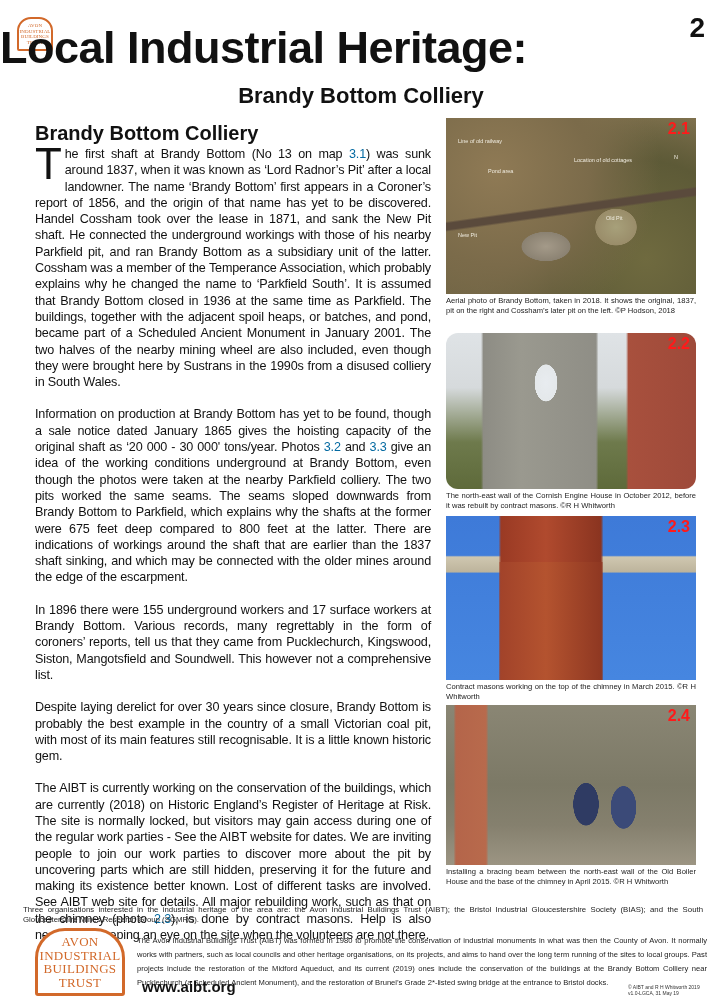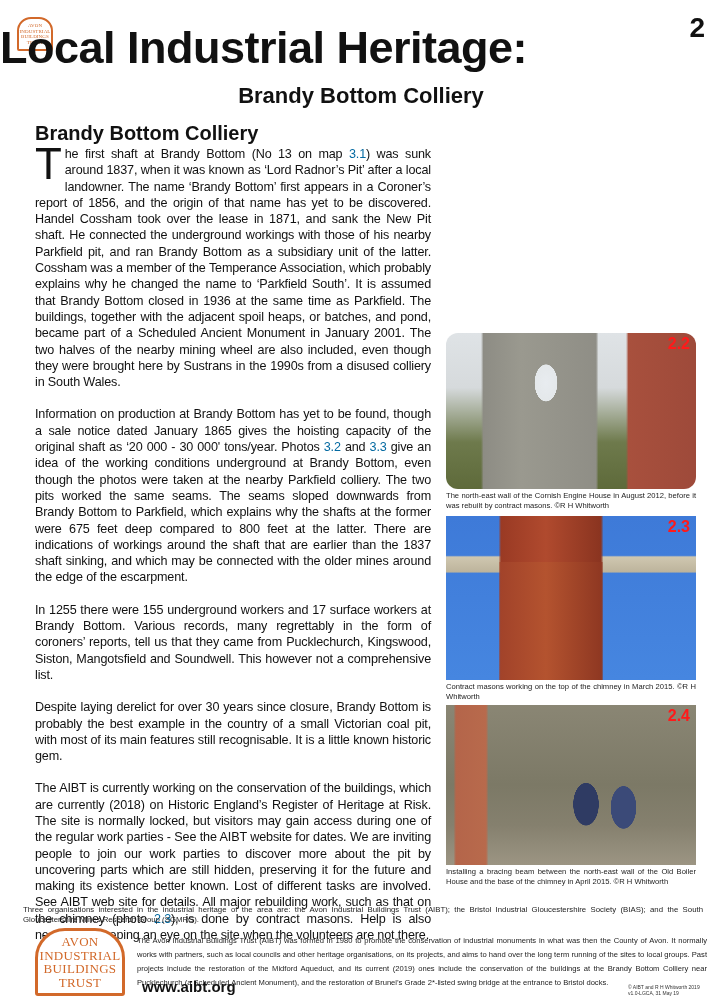--- a/index.html
+++ b/index.html
@@ -80,35 +80,45 @@
 <h2 class="subtitle">Brandy Bottom Colliery</h2>
 
 <div class="article">
   <div class="section-title">Brandy Bottom Colliery</div>
   <p class="para">
     <span class="drop-cap">T</span><span>he first shaft at Brandy Bottom (No 13 on map </span><span class="ref">3.1</span><span>) was sunk around 1837, when it was known as ‘Lord Radnor’s Pit’ after a local landowner. The name ‘Brandy Bottom’ first appears in a Coroner’s report of 1856, and the origin of that name has yet to be discovered.  Handel Cossham took over the lease in 1871, and sank the New Pit shaft.  He connected the underground workings with those of his nearby Parkfield pit, and ran Brandy Bottom as a subsidiary unit of the latter.  Cossham was a member of the Temperance Association, which probably explains why he changed the name to ‘Parkfield South’.  It is assumed that Brandy Bottom closed in 1936 at the same time as Parkfield.  The buildings, together with the adjacent spoil heaps, or batches, and pond, became part of a Scheduled Ancient Monument in January 2001.  The two halves of the nearby mining wheel are also included, even though they were brought here by Sustrans in the 1990s from a disused colliery in South Wales.</span>
   </p>
   <p class="para">
     <span>Information on production at Brandy Bottom has yet to be found, though a sale notice dated January 1865 gives the hoisting capacity of the original shaft as ‘20 000 - 30 000' tons/year.  Photos </span><span class="ref">3.2</span><span> and </span><span class="ref">3.3</span><span> give an idea of the working conditions underground at Brandy Bottom, even though the photos were taken at the nearby Parkfield colliery. The two pits worked the same seams.  The seams sloped downwards from Brandy Bottom to Parkfield, which explains why the shafts at the former were 675 feet deep compared to 800 feet at the latter.  There are indications of workings around the shaft that are earlier than the 1837 shaft sinking, and which may be connected with the older mines around the edge of the escarpment.</span>
   </p>
-  <p class="para">In 1255 there were 155 underground workers and 17 surface workers at Brandy Bottom.  Various records, many regrettably in the form of coroners’ reports, tell us that they came from Pucklechurch, Kingswood, Siston, Mangotsfield and Soundwell.  This however not a comprehensive list.</p>
+  <p class="para">In 1896 there were 155 underground workers and 17 surface workers at Brandy Bottom.  Various records, many regrettably in the form of coroners’ reports, tell us that they came from Pucklechurch, Kingswood, Siston, Mangotsfield and Soundwell.  This however not a comprehensive list.</p>
   <p class="para">Despite laying derelict for over 30 years since closure, Brandy Bottom is probably the best example in the country of a small Victorian coal pit, with most of its main features still recognisable.   It is a little known historic gem.</p>
   <p class="para">
     <span>The AIBT is currently working on the conservation of the buildings, which are currently (2018) on Historic England’s Register of Heritage at Risk. The site is normally locked, but visitors may gain access during one of the regular work parties - See the AIBT website for dates. We are inviting people to join our work parties to discover more about the pit by uncovering parts which are still hidden, preserving it for the future and making its existence better known. Lost of different tasks are involved. See AIBT web site for details.  All major rebuilding work, such as that on the chimney (photo </span><span class="ref">2.3</span><span>), is done by contract masons.  Help is also needed on keeping an eye on the site when the volunteers are not there.</span>
   </p>
 </div>
 
 <div class="figure fig1">
+  <div class="photo">
+    <span class="overlay-label" style="left:12px;top:20px;">Line of old railway</span>
+    <span class="overlay-label" style="left:128px;top:39px;">Location of old cottages</span>
+    <span class="overlay-label" style="left:42px;top:50px;">Pond area</span>
+    <span class="overlay-label" style="left:160px;top:97px;">Old Pit</span>
+    <span class="overlay-label" style="left:12px;top:114px;">New Pit</span>
+    <span class="overlay-label" style="left:228px;top:36px;">N</span>
+    <span class="photo-num">2.1</span>
+  </div>
+  <div class="caption">Aerial photo of Brandy Bottom, taken in 2018.  It shows the original, 1837, pit on the right and Cossham’s later pit on the left.  ©P Hodson, 2018</div>
 </div>
 
 <div class="figure fig2">
   <div class="photo">
     <span class="photo-num">2.2</span>
   </div>
-  <div class="caption">The north-east wall of the Cornish Engine House in August 2012, before it was rebuilt by contract masons.  ©R H Whitworth</div>
+  <div class="caption">The north-east wall of the Cornish Engine House in October 2012, before it was rebuilt by contract masons.  ©R H Whitworth</div>
 </div>
 
 <div class="figure fig3">
   <div class="photo">
     <span class="photo-num" style="z-index:2">2.3</span>
   </div>
   <div class="caption">Contract masons working on the top of the chimney in March 2015.  ©R H Whitworth</div>
 </div>
 
 <div class="figure fig4">

